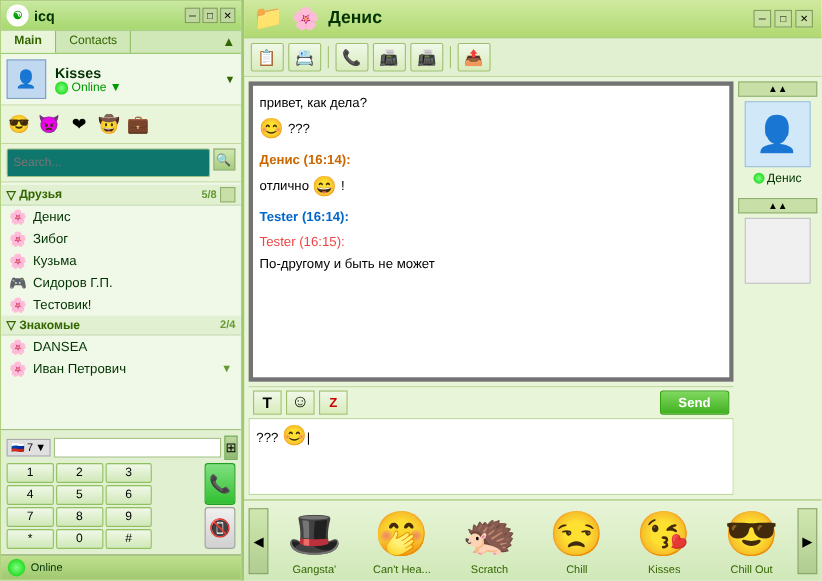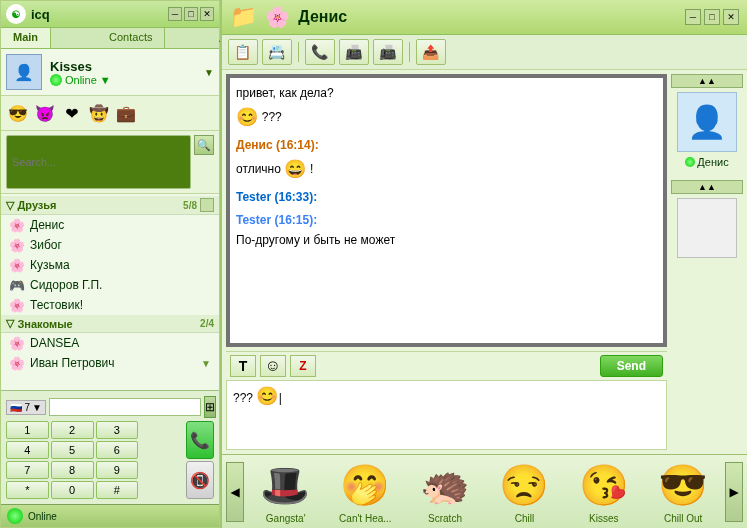--- a/index.html
+++ b/index.html
@@ -120,22 +120,22 @@
     .search-row {
       display: flex;
       padding: 4px 5px;
       gap: 3px;
       background: #e8f5d8;
       border-bottom: 1px solid #c0d8a0;
     }
     .search-input {
       flex: 1;
       border: 1px solid #a0c080;
-      background: #4d7c0f;
-      padding: 20px 5px;
+      background: #0f766e;
+      padding: 6px 5px;
       font-size: 11px;
       border-radius: 2px;
     }
     .search-btn {
       width: 20px; height: 20px;
       background: linear-gradient(to bottom, #d0e8b0, #a8cc80);
       border: 1px solid #80a060;
       cursor: pointer;
       display: flex; align-items: center; justify-content: center;
       font-size: 11px;
@@ -448,21 +448,21 @@
       <span>☯</span>
     </div>
     <span class="icq-title">icq</span>
     <div class="titlebar-controls">
       <div class="titlebar-btn">─</div>
       <div class="titlebar-btn">□</div>
       <div class="titlebar-btn">✕</div>
     </div>
   </div>
 
-  <div style="display:flex; background:#d0e8b8; border-bottom:1px solid #90c060;gap:46px;">
+  <div style="display:flex; background:#d0e8b8; border-bottom:1px solid #90c060;">
     <div class="left-tab active">Main</div>
     <div class="left-tab">Contacts</div>
     <div class="left-tab-arrow">▲</div>
   </div>
 
   <div class="user-card">
     <div class="user-avatar">👤</div>
     <div class="user-info">
       <div class="user-name">Kisses</div>
       <div class="user-online">
@@ -609,24 +609,24 @@
         </div>
         <div class="msg-line" style="margin-top:5px;">
           <span class="msg-sender denis" style="color:#cc6600;font-weight:bold;">Денис (16:14):</span>
         </div>
         <div class="msg-line">
           <span class="msg-text">отлично </span>
           <span class="msg-emoji">😄</span>
           <span class="msg-text"> !</span>
         </div>
         <div class="msg-line" style="margin-top:5px;">
-          <span class="msg-sender tester" style="color:#0066cc;font-weight:bold;">Tester (16:33):</span>
+          <span class="msg-sender tester" style="color:#0066cc;font-weight:bold;">Tester (16:14):</span>
         </div>
         <div class="msg-line" style="margin-top:5px;">
-          <span class="msg-sender tester" style="color:#3b82f6;font-weight:bold;">Tester (16:15):</span>
+          <span class="msg-sender tester" style="color:#ef4444;font-weight:normal;">Tester (16:15):</span>
         </div>
         <div class="msg-line">
           <span class="msg-text">По-другому и быть не может</span>
         </div>
       </div>
 
       <div class="input-toolbar">
         <div class="input-toolbar-btn" style="font-weight:bold;font-size:14px;">T</div>
         <div class="input-toolbar-btn" style="font-size:16px;">☺</div>
         <div class="input-toolbar-btn" style="color:#cc0000;font-weight:bold;">Z</div>

